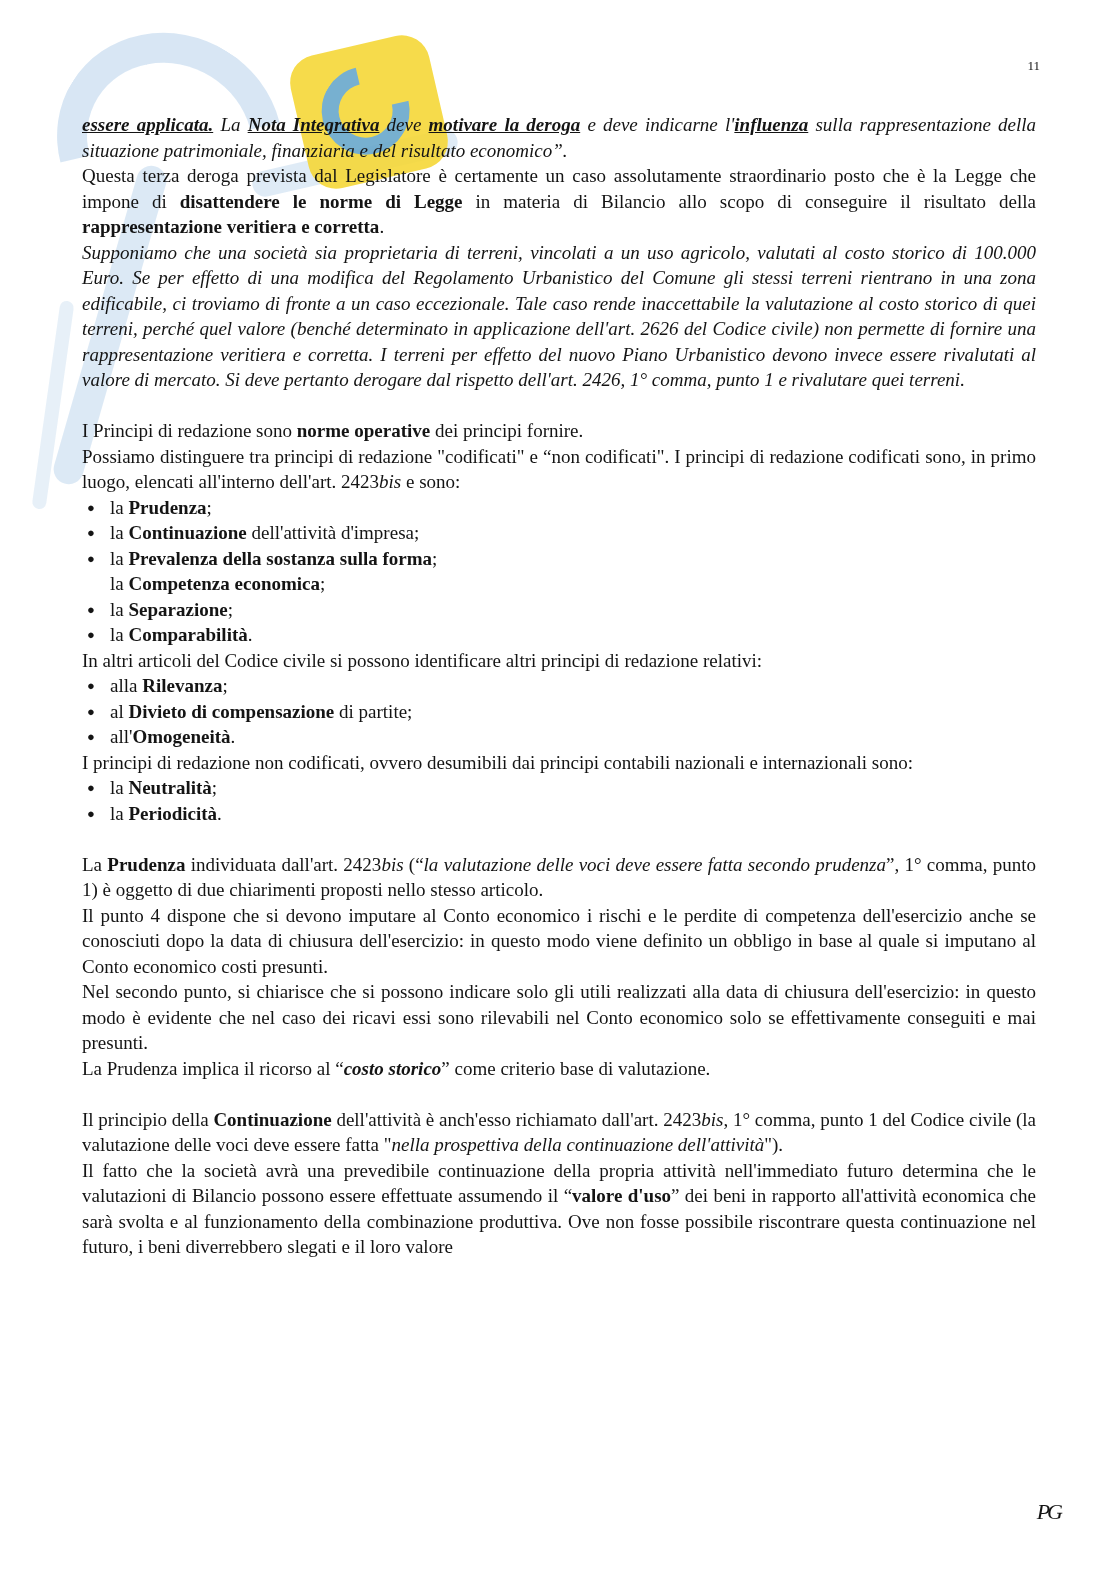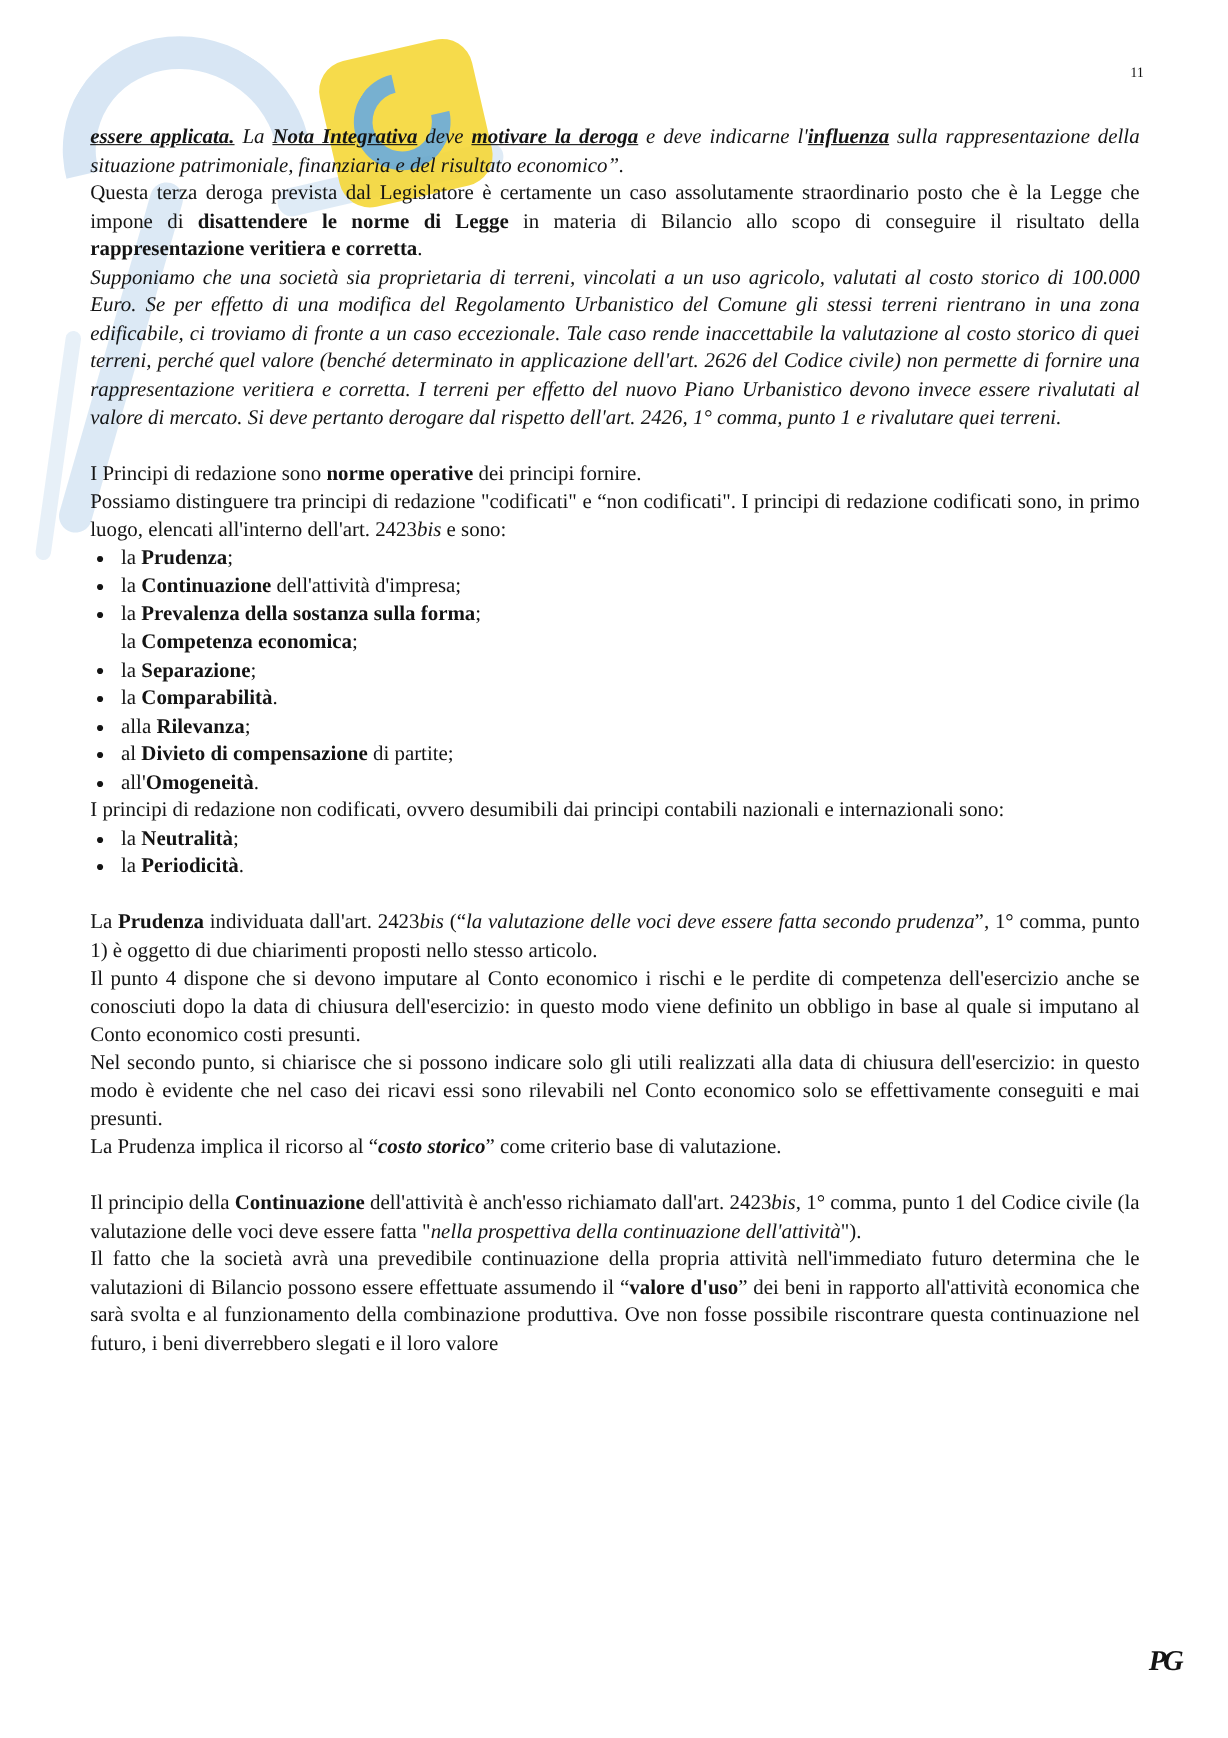--- a/index.html
+++ b/index.html
@@ -46,22 +46,22 @@
     background: var(--wm-blue); border-radius: 14px;
     transform: rotate(-13deg); opacity: .45;
   }
 
   
   .page-number {
     position: absolute; top: 58px; right: 76px; z-index: 3;
     font-size: 13px; color: #141414;
   }
   .footer-initials {
-    position: absolute; right: 43px; bottom: 55px; z-index: 3;
-    font-size: 26px; font-weight: bold; font-style: italic;
+    position: absolute; right: 56px; bottom: 55px; z-index: 3;
+    font-size: 22px; font-weight: normal; font-style: italic;
     letter-spacing: -3px;
   }
 
   
   .doc {
     position: absolute; left: 82px; top: 112px; width: 954px; z-index: 2;
     font-size: 19px; line-height: 25.5px; text-align: justify;
   }
   .para { margin: 0; }
   .heading { font-size: 19px; line-height: 25.5px; text-align: left; margin: 0; }
@@ -102,20 +102,21 @@
       <p class="para"><span class="seg">I Principi di redazione sono </span><span class="seg b">norme operative</span><span class="seg"> dei principi fornire.</span></p>
       <p class="para"><span class="seg">Possiamo distinguere tra principi di redazione "codificati" e “non codificati". I principi di redazione codificati sono, in primo luogo, elencati all'interno dell'art. 2423</span><span class="seg i">bis</span><span class="seg"> e sono:</span></p>
       <ul class="bullets">
         <li class="bullet-item"><span class="dot">●</span><span class="li-text"><span class="seg">la </span><span class="seg b">Prudenza</span><span class="seg">;</span></span></li>
         <li class="bullet-item"><span class="dot">●</span><span class="li-text"><span class="seg">la </span><span class="seg b">Continuazione</span><span class="seg"> dell'attività d'impresa;</span></span></li>
         <li class="bullet-item"><span class="dot">●</span><span class="li-text"><span class="seg">la </span><span class="seg b">Prevalenza della sostanza sulla forma</span><span class="seg">;</span></span></li>
         <li class="bullet-item"><span class="dot"></span><span class="li-text"><span class="seg">la </span><span class="seg b">Competenza economica</span><span class="seg">;</span></span></li>
         <li class="bullet-item"><span class="dot">●</span><span class="li-text"><span class="seg">la </span><span class="seg b">Separazione</span><span class="seg">;</span></span></li>
         <li class="bullet-item"><span class="dot">●</span><span class="li-text"><span class="seg">la </span><span class="seg b">Comparabilità</span><span class="seg">.</span></span></li>
       </ul>
+      <p class="para"><span class="seg">In altri articoli del Codice civile si possono identificare altri principi di redazione relativi:</span></p>
       <ul class="bullets">
         <li class="bullet-item"><span class="dot">●</span><span class="li-text"><span class="seg">alla </span><span class="seg b">Rilevanza</span><span class="seg">;</span></span></li>
         <li class="bullet-item"><span class="dot">●</span><span class="li-text"><span class="seg">al </span><span class="seg b">Divieto di compensazione</span><span class="seg"> di partite;</span></span></li>
         <li class="bullet-item"><span class="dot">●</span><span class="li-text"><span class="seg">all'</span><span class="seg b">Omogeneità</span><span class="seg">.</span></span></li>
       </ul>
       <p class="para"><span class="seg">I principi di redazione non codificati, ovvero desumibili dai principi contabili nazionali e internazionali sono:</span></p>
       <ul class="bullets">
         <li class="bullet-item"><span class="dot">●</span><span class="li-text"><span class="seg">la </span><span class="seg b">Neutralità</span><span class="seg">;</span></span></li>
         <li class="bullet-item"><span class="dot">●</span><span class="li-text"><span class="seg">la </span><span class="seg b">Periodicità</span><span class="seg">.</span></span></li>
       </ul>

